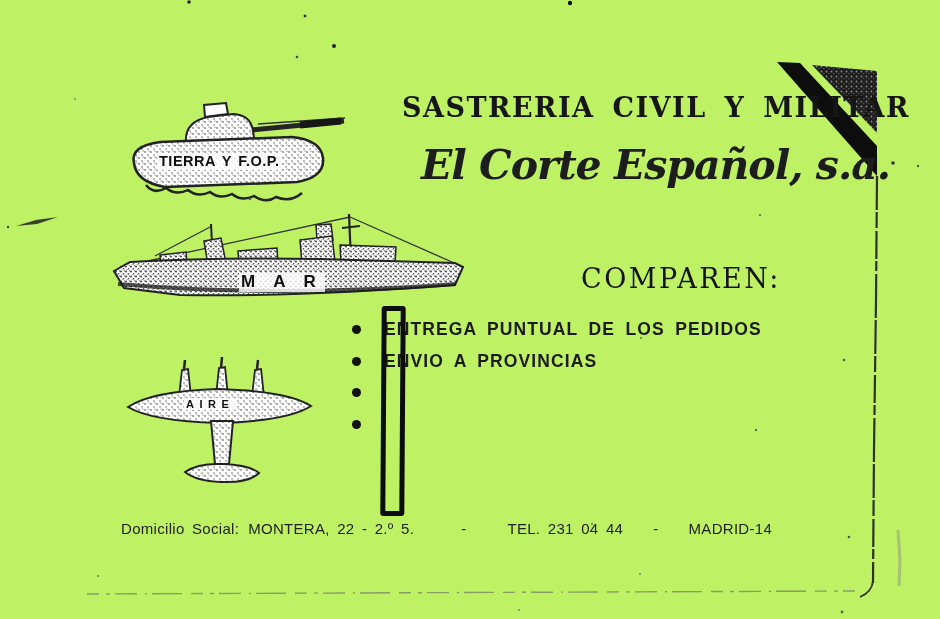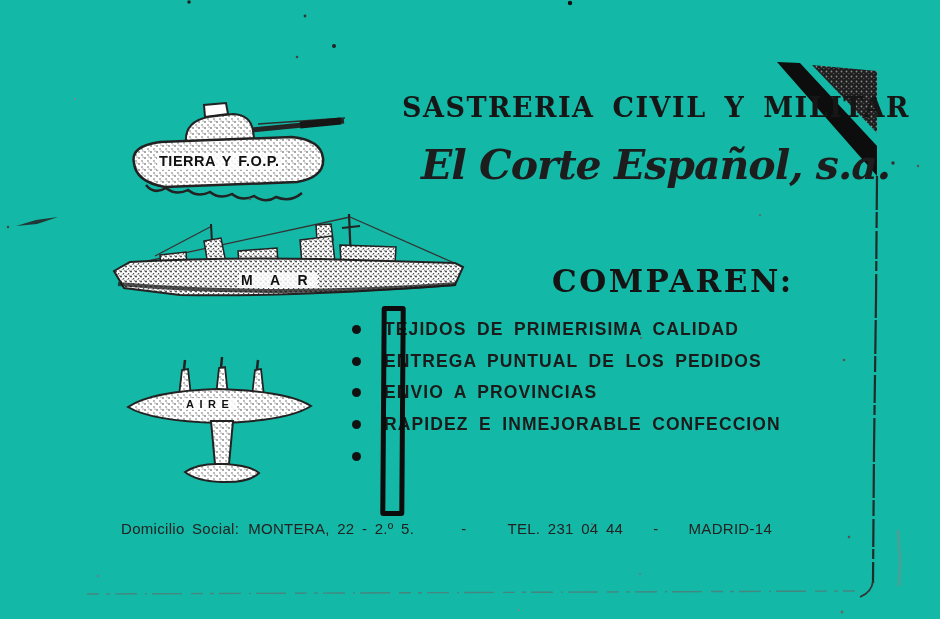--- a/index.html
+++ b/index.html
@@ -1,44 +1,44 @@
 <!DOCTYPE html>
 <html><head>
 <meta charset="utf-8">
 <style>
   html,body{margin:0;padding:0;background:#e8e8e8;}
   .page{
-    position:relative;width:940px;height:619px;background:#14b8a6;
+    position:relative;width:940px;height:619px;background:#bef264;
     overflow:hidden;font-family:"Liberation Sans",sans-serif;color:#1a1a1a;text-align:center;
   }
   .gfx{position:absolute;left:0;top:0;z-index:1;}
   .txt{position:absolute;z-index:2;white-space:nowrap;}
 
   .tagline{
     left:402px;top:92px;
     font-family:"DejaVu Serif",serif;font-weight:700;font-size:27px;
     letter-spacing:1.5px;word-spacing:7px;color:#161616;
   }
   .company{
     left:421px;top:141px;
     font-family:"DejaVu Serif",serif;font-style:italic;font-weight:700;
     font-size:41px;letter-spacing:-1px;color:#1d1d1d;
   }
   .comparen{
-    left:552px;top:263px;
-    font-family:"DejaVu Serif",serif;font-weight:700;font-size:31px;
+    left:581px;top:263px;
+    font-family:"DejaVu Serif",serif;font-weight:400;font-size:27px;
     letter-spacing:2.5px;color:#141414;
   }
   .vehicle-label{
     position:absolute;z-index:2;white-space:nowrap;
     font-weight:700;color:#111;background:rgba(255,255,255,.82);
     padding:0 2px;line-height:1.1;
   }
   .tank-label{left:157px;top:154px;font-size:14.5px;letter-spacing:.5px;word-spacing:2px;}
-  .ship-label{left:239px;top:273px;font-size:14px;letter-spacing:7px;}
+  .ship-label{left:239px;top:273px;font-size:17px;letter-spacing:7px;}
   .plane-label{left:184px;top:398px;font-size:11px;letter-spacing:5.5px;}
 
   .compare-list{
     position:absolute;left:350px;top:314px;z-index:2;
     list-style:none;margin:0;padding:0;
   }
   .compare-list li{height:31.6px;display:flex;align-items:center;}
   .dot{width:9px;height:9px;border-radius:50%;background:#111;margin:0 23px 0 2px;flex:0 0 auto;}
   .item-text{
     font-weight:700;font-size:17.5px;letter-spacing:1.1px;word-spacing:4.5px;
@@ -167,33 +167,28 @@
 
   <div class="vehicle-label tank-label">TIERRA Y F.O.P.</div>
   <div class="vehicle-label ship-label">M A R</div>
   <div class="vehicle-label plane-label">AIRE</div>
 
   <div class="txt comparen">COMPAREN:</div>
 
   <ul class="compare-list">
     <li>
       <span class="dot"></span>
-      <span class="item-text">TEJIDOS DE PRIMERISIMA CALIDAD</span>
-    </li>
-    <li>
-      <span class="dot"></span>
       <span class="item-text">ENTREGA PUNTUAL DE LOS PEDIDOS</span>
     </li>
     <li>
       <span class="dot"></span>
       <span class="item-text">ENVIO A PROVINCIAS</span>
     </li>
     <li>
       <span class="dot"></span>
-      <span class="item-text">RAPIDEZ E INMEJORABLE CONFECCION</span>
     </li>
     <li>
       <span class="dot"></span>
     </li>
   </ul>
 
   <div class="redaction-box"></div>
 
   <div class="footer">
     <span class="f-label">Domicilio Social:</span>

